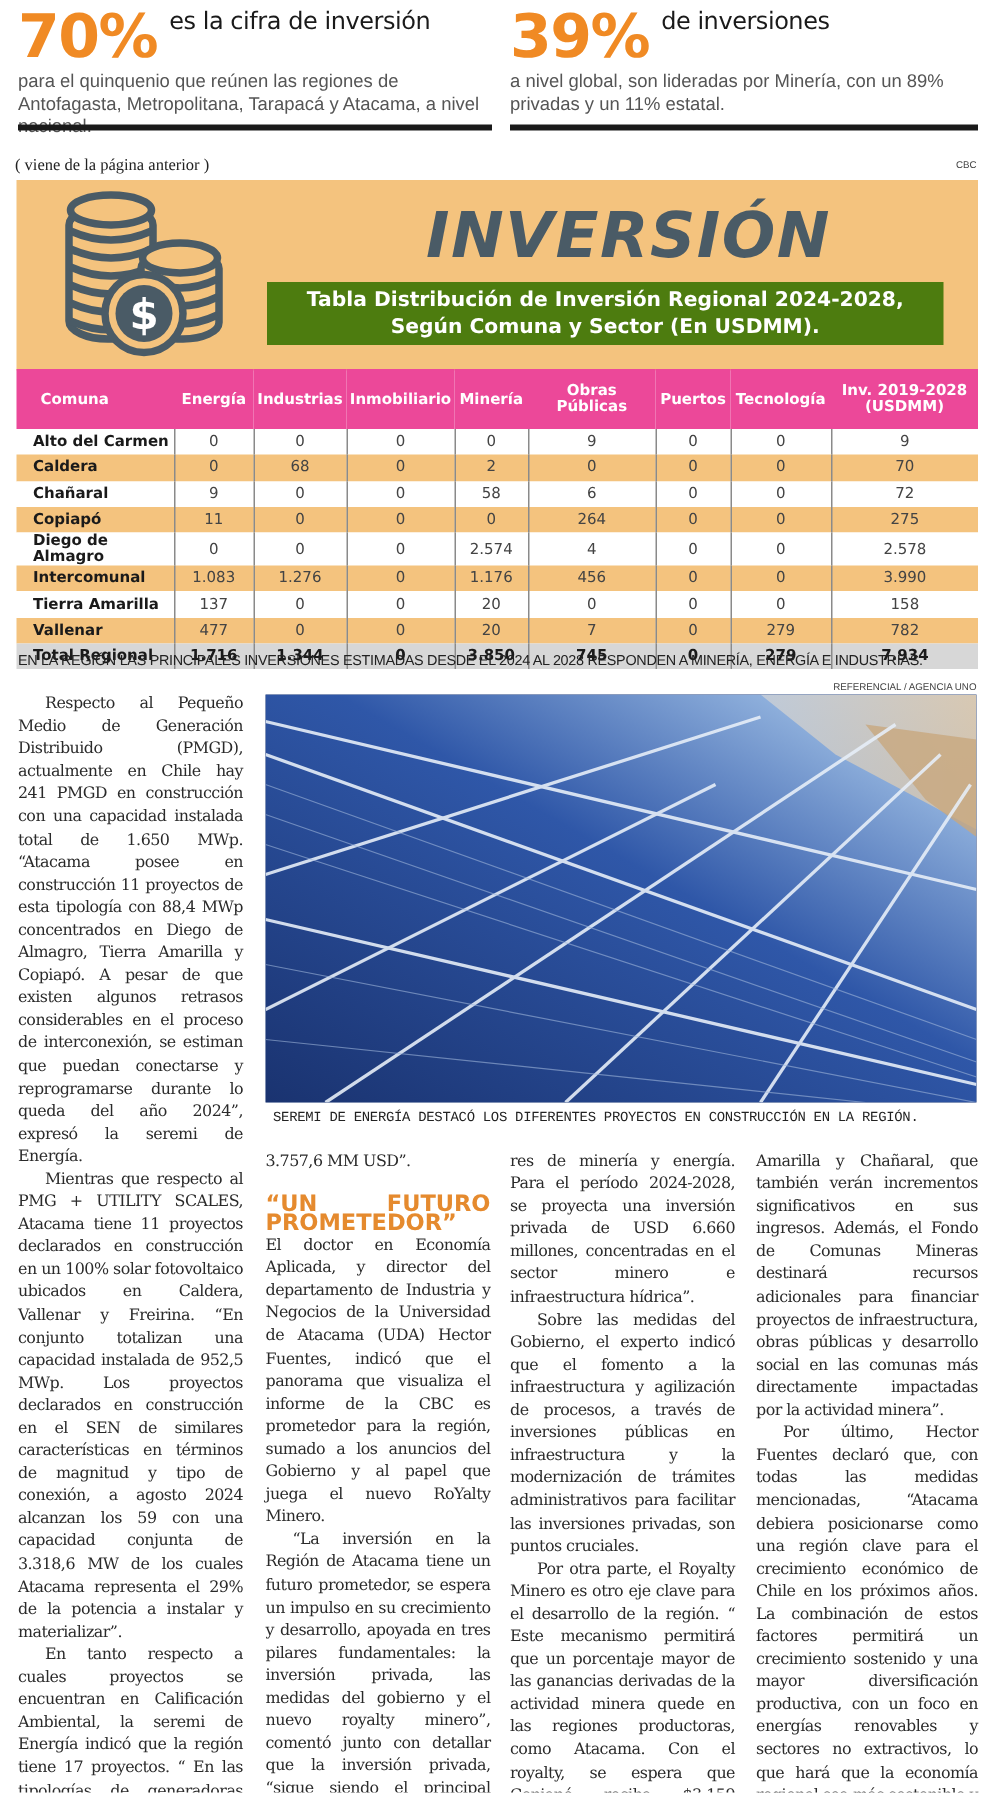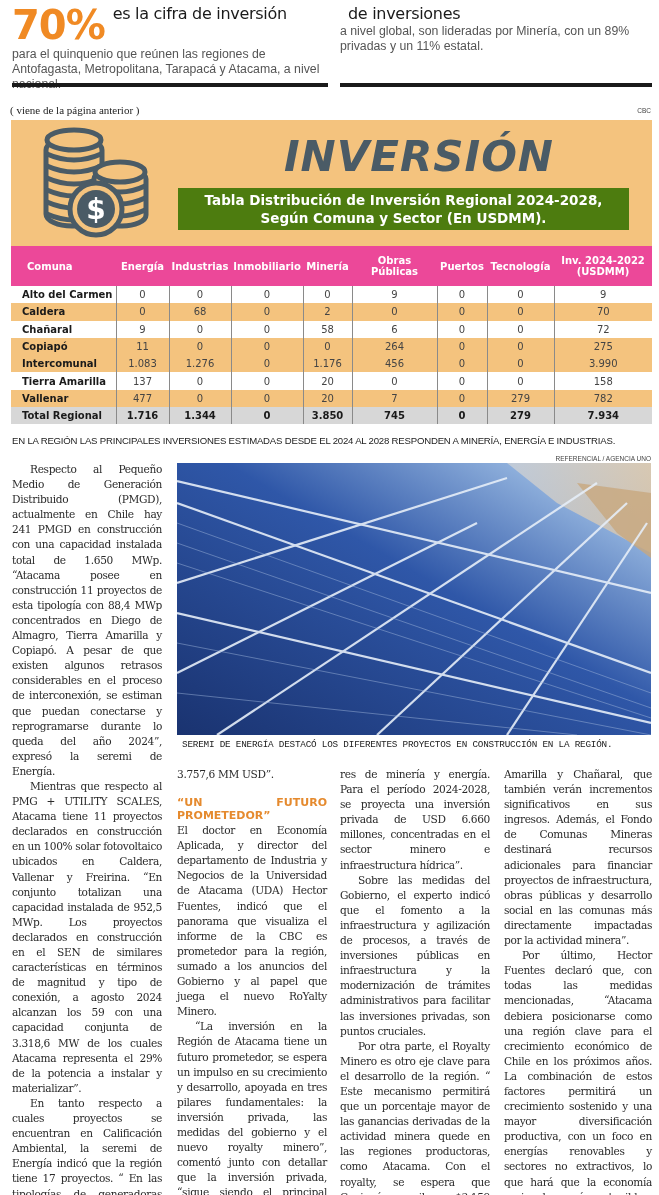--- a/index.html
+++ b/index.html
@@ -41,35 +41,36 @@
   .photo { position: absolute; top: 463px; left: 177px; width: 474px; height: 272px; overflow: hidden; background: #1d3a78; }
   .photo-caption { position: absolute; top: 739px; left: 182px; font-family: Liberation Mono, monospace; font-size: 9.3px; color: #222; letter-spacing: -0.2px; }
 
   .col { position: absolute; font-family: "DejaVu Serif", serif; font-size: 10.6px; line-height: 15.1px; color: #2a2a2a; text-align: justify; letter-spacing: -0.35px; }
   .col p { text-indent: 18px; }
   .col p.noindent { text-indent: 0; }
   .col1 { left: 12px; top: 462px; width: 150px; }
   .col2 { left: 177px; top: 767px; width: 150px; }
   .col3 { left: 340px; top: 767px; width: 150px; }
   .col4 { left: 504px; top: 767px; width: 148px; }
-  .subhead { font-family: "DejaVu Sans", sans-serif; font-weight: bold; color: #e58a2e; font-size: 11px; line-height: 13px; margin-top: 14px; margin-bottom: 1px; letter-spacing: 0; }
+  .subhead { font-family: "DejaVu Sans", sans-serif; font-weight: bold; color: #e58a2e; font-size: 15px; line-height: 13px; margin-top: 14px; margin-bottom: 1px; letter-spacing: 0; }
 </style>
 </head>
 <body>
 
 <div class="stats">
   <div class="stat left">
     <div class="stat-head">
       <span class="stat-num">70%</span>
       <span class="stat-title">es la cifra de inversión</span>
     </div>
     <div class="stat-desc">para el quinquenio que reúnen las regiones de Antofagasta, Metropolitana, Tarapacá y Atacama, a nivel nacional.</div>
   </div>
   <div class="stat right">
     <div class="stat-head">
+      <span class="stat-num">39%</span>
       <span class="stat-title">de inversiones</span>
     </div>
     <div class="stat-desc">a nivel global, son lideradas por Minería, con un 89% privadas y un 11% estatal.</div>
   </div>
   <div class="stat-rule left"></div>
   <div class="stat-rule right"></div>
 </div>
 
 <div class="viene">( viene de la página anterior )</div>
 <div class="credit-cbc">CBC</div>
@@ -103,21 +104,21 @@
     <tr>
       <th class="first" style="width:105px">Comuna</th>
       <th style="width:53px">Energía</th>
       <th style="width:62px">Industrias</th>
       <th style="width:72px">Inmobiliario</th>
       <th style="width:49px">Minería</th>
       <th style="width:85px">Obras Públicas</th>
       <th style="width:50px">Puertos</th>
       <th style="width:67px">Tecnología</th>
       <th>
-        <div>Inv. 2024-2022</div>
+        <div>Inv. 2019-2028</div>
         <div>(USDMM)</div>
       </th>
     </tr>
   </thead>
   <tbody id="table-body">
     <tr class="odd">
       <td class="name">Alto del Carmen</td>
       <td>0</td>
         <td>0</td>
         <td>0</td>
@@ -152,20 +153,31 @@
     <tr class="even">
       <td class="name">Copiapó</td>
       <td>11</td>
         <td>0</td>
         <td>0</td>
         <td>0</td>
         <td>264</td>
         <td>0</td>
         <td>0</td>
         <td>275</td>
+    </tr>
+    <tr class="odd">
+      <td class="name">Diego de Almagro</td>
+      <td>0</td>
+        <td>0</td>
+        <td>0</td>
+        <td>2.574</td>
+        <td>4</td>
+        <td>0</td>
+        <td>0</td>
+        <td>2.578</td>
     </tr>
     <tr class="even">
       <td class="name">Intercomunal</td>
       <td>1.083</td>
         <td>1.276</td>
         <td>0</td>
         <td>1.176</td>
         <td>456</td>
         <td>0</td>
         <td>0</td>

